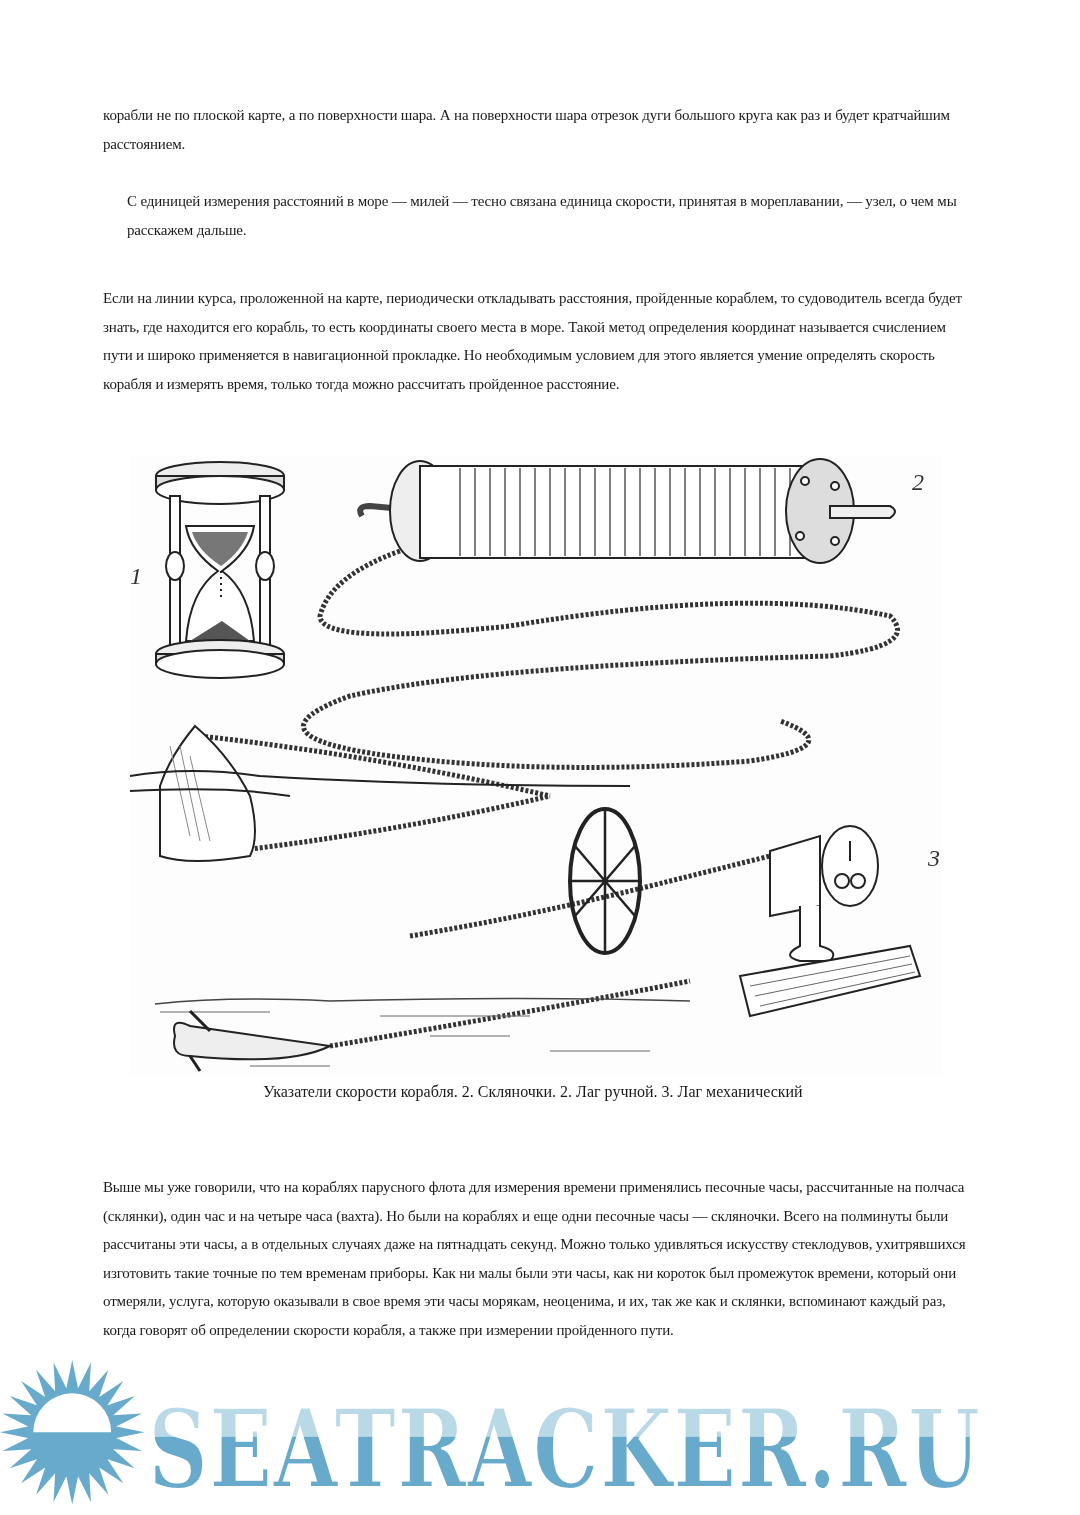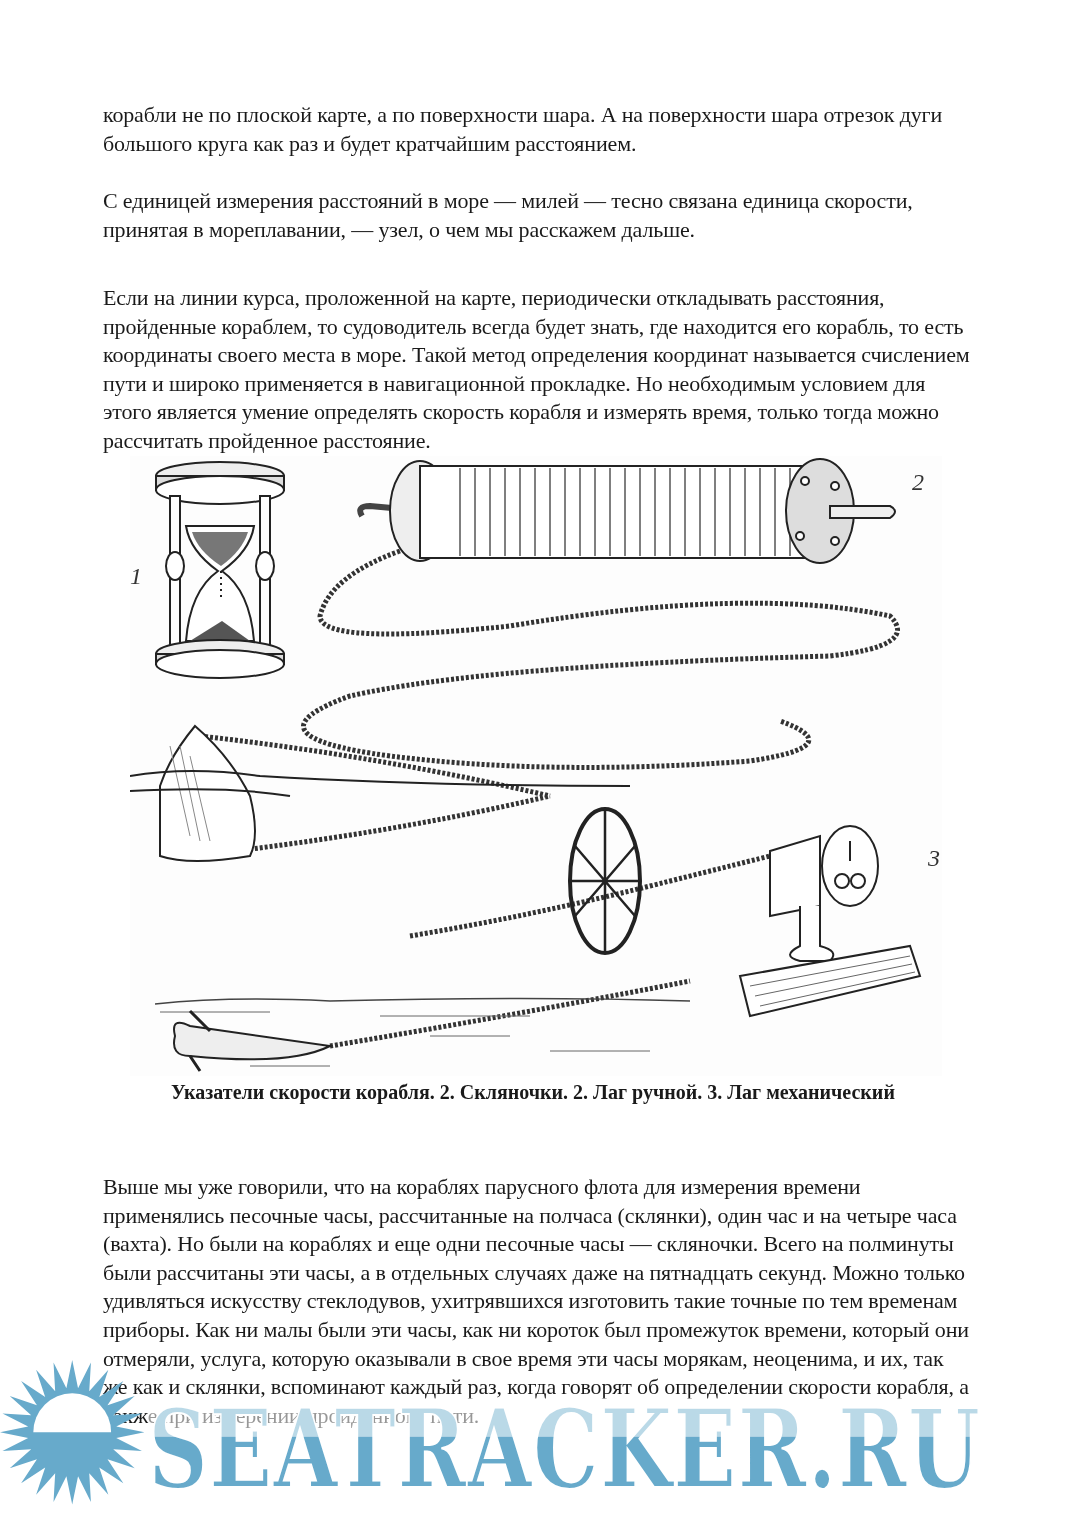--- a/index.html
+++ b/index.html
@@ -1,25 +1,25 @@
 <!DOCTYPE html>
 <html><head>
 <meta charset="utf-8">
 <style>
   html, body { margin: 0; padding: 0; background: #ffffff; }
   body { width: 1080px; height: 1515px; position: relative; overflow: hidden;
          font-family: "Liberation Serif", "DejaVu Serif", serif; color: #1a1a1a; }
-  .para { position: absolute; left: 103px; width: 870px; font-size: 22px; line-height: 28.6px; margin: 0; letter-spacing: -0.15px; }
+  .para { position: absolute; left: 103px; width: 870px; font-size: 15px; line-height: 28.6px; margin: 0; letter-spacing: -0.15px; }
   #p1 { top: 101px; }
-  #p2 { top: 187px; }
+  #p2 { top: 187px; margin-left: 24px; }
   #p3 { top: 272px; margin-top: 12px; }
   #p4 { top: 1173px; }
   .figure { position: absolute; left: 130px; top: 456px; width: 812px; height: 620px; background: #fdfdfd; }
   .figure svg { width: 100%; height: 100%; display: block; }
-  .caption { position: absolute; top: 1081px; left: 0; width: 1066px; text-align: center; font-size: 20px; line-height: 22px; font-weight: bold; }
+  .caption { position: absolute; top: 1081px; left: 0; width: 1066px; text-align: center; font-size: 16px; line-height: 22px; }
   .figlabel { font-family: "Liberation Serif", serif; font-style: italic; font-size: 24px; fill: #333; }
   .logo { position: absolute; left: 0; top: 1355px; width: 1000px; height: 160px; }
   .logo svg { width: 100%; height: 100%; display: block; }
   .logo-text { font-family: "DejaVu Serif", "Liberation Serif", serif; font-weight: bold; font-size: 118px; letter-spacing: 2px; }
 </style>
 </head>
 <body>
 
 <p class="para" id="p1">корабли не по плоской карте, а по поверхности шара. А на поверхности шара отрезок дуги большого круга как раз и будет кратчайшим расстоянием.</p>
 <p class="para" id="p2">С единицей измерения расстояний в море — милей — тесно связана единица скорости, принятая в мореплавании, — узел, о чем мы расскажем дальше.</p>

